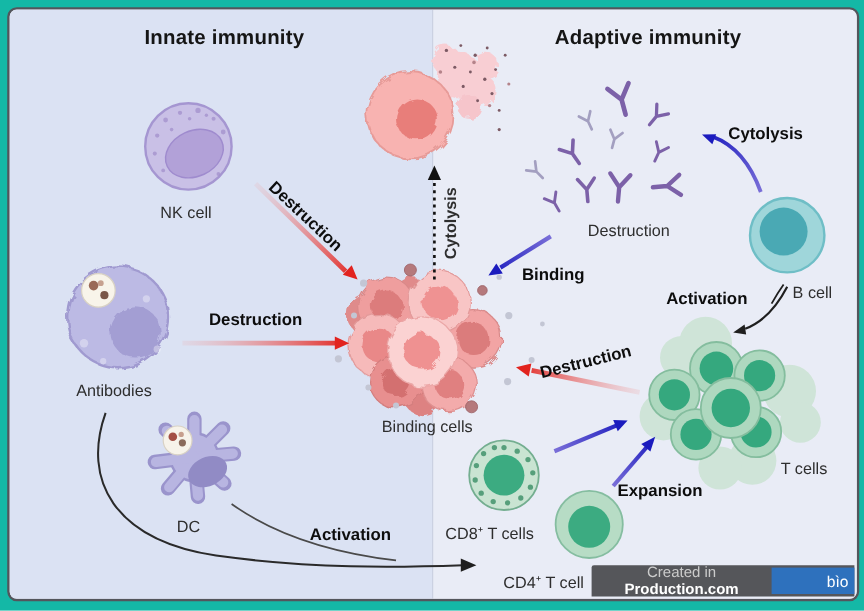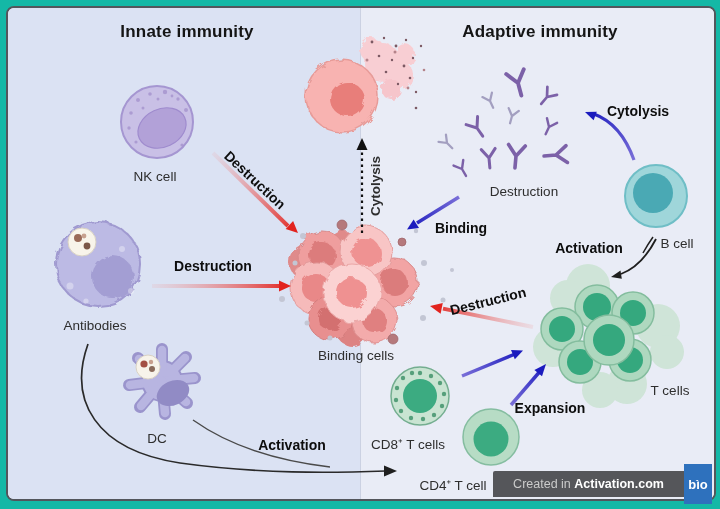--- a/index.html
+++ b/index.html
@@ -12,22 +12,22 @@
   #divider{position:absolute;left:352px;top:0;width:1px;height:100%;background:rgba(150,160,190,.35);}
   #art{position:absolute;left:0;top:0;width:720px;height:509px;}
   .lbl{position:absolute;white-space:nowrap;font-size:13.5px;color:#2e2e2e;
        transform:translate(-50%,-50%);line-height:1;}
   .lbl.b{font-weight:bold;color:#0d0d0d;font-size:14px;}
   .lbl.title{font-weight:bold;font-size:17px;color:#151515;letter-spacing:.2px;}
   #footer-bar{position:absolute;left:493px;top:471px;width:219px;height:26px;
               background:#55565a;display:flex;align-items:center;border-radius:2px 0 0 0;}
   #footer-text{flex:1;text-align:center;font-size:12.5px;color:#cbcbcb;}
   #footer-text b{color:#ffffff;}
-  #footer-logo{width:28px;height:40px;background:#2e71bd;color:#fff;font-weight:bold;
-               font-size:13px;display:flex;align-items:center;justify-content:center;}
+  #footer-logo{width:28px;height:22px;background:#2e71bd;color:#fff;font-weight:normal;
+               font-size:13px;display:flex;align-items:center;justify-content:center;padding-left:41px;}
 </style>
 </head>
 <body>
 
 <div id="stage">
   <div id="panel">
     <div id="bg-innate"></div>
     <div id="bg-adaptive"></div>
     <div id="divider"></div>
   </div>
@@ -349,17 +349,17 @@
   <div class="lbl" style="left:376px;top:186px;font-weight:600;transform:translate(-50%,-50%) rotate(-90deg)">Cytolysis</div>
   <div class="lbl b" style="left:461px;top:228px">Binding</div>
   <div class="lbl b" style="left:638px;top:111px">Cytolysis</div>
   <div class="lbl b" style="left:589px;top:248px">Activation</div>
   <div class="lbl b" style="left:292px;top:445px">Activation</div>
   <div class="lbl b" style="left:550px;top:408px">Expansion</div>
 
   <div id="footer-bar">
     <div id="footer-text">
       <span>Created in</span>
-      <b>Activation.com</b>
+      <b>Production.com</b>
     </div>
     <div id="footer-logo">bìo</div>
   </div>
 </div>
 
 </body></html>

